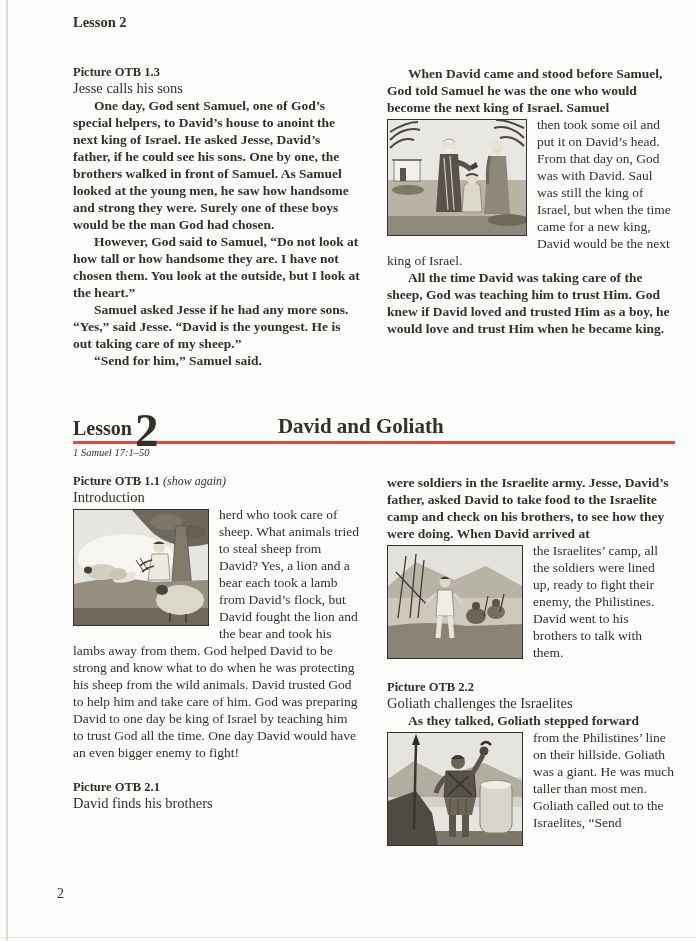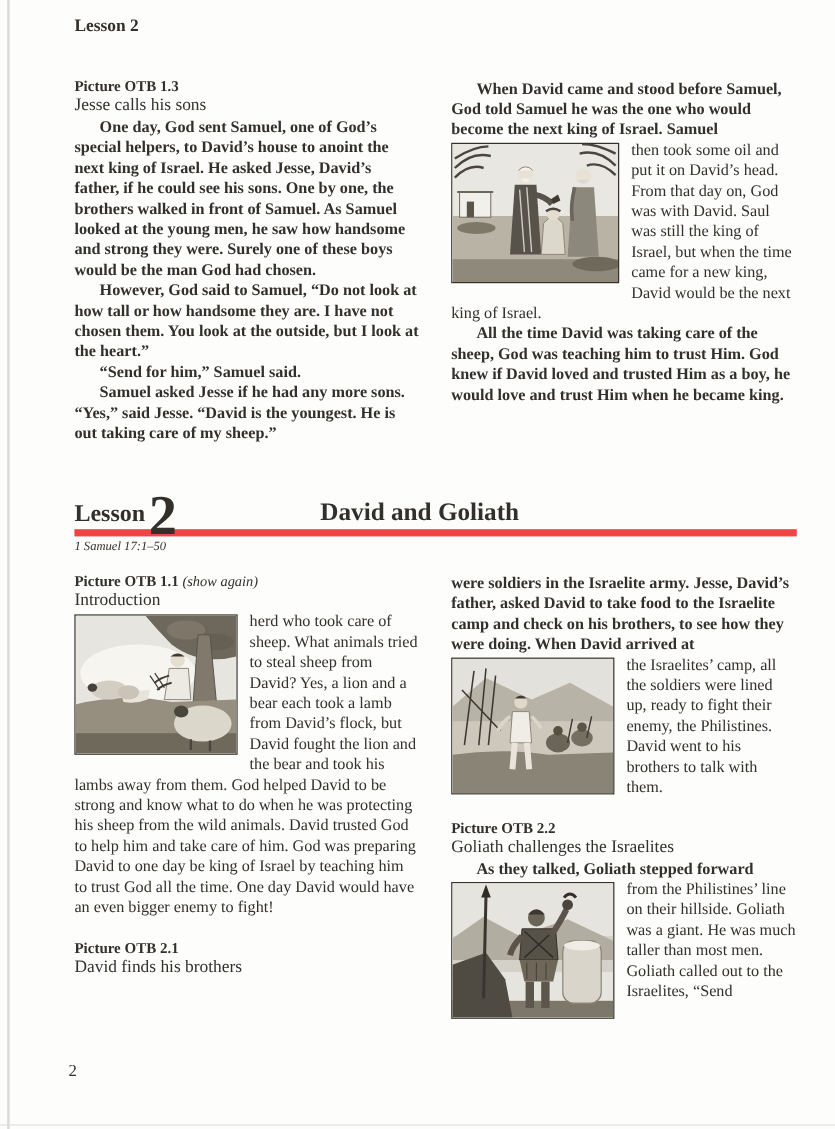--- a/index.html
+++ b/index.html
@@ -8,21 +8,21 @@
     width:696px;height:941px;
     background:#fdfdfb;
     font-family:"Liberation Serif","DejaVu Serif",serif;
     color:#33302c;
     overflow:hidden;
     box-sizing:border-box;
   }
   .scan-edge-left{position:absolute;left:6px;top:0;width:2px;height:941px;background:#dbd9d4;}
   .scan-edge-bottom{position:absolute;left:0;bottom:3px;width:696px;height:1px;background:#e3e1dc;}
 
-  .content{position:absolute;left:62px;top:14px;width:602px;}
+  .content{position:absolute;left:73px;top:14px;width:602px;}
 
   .running-header{font-weight:bold;font-size:14.5px;margin-bottom:34px;}
 
   .two-col{display:flex;gap:26px;}
   .col{width:290px;font-size:13.5px;line-height:17px;text-align:left;}
 
   .pic-label{font-weight:bold;font-size:12.5px;line-height:15px;}
   .pic-label .show-again{font-weight:normal;font-style:italic;font-size:12px;}
   .block-heading{font-weight:normal;font-size:14.5px;line-height:17px;}
   p{margin:0;font-weight:bold;}
@@ -37,21 +37,21 @@
     background:#e9e7e2;
     line-height:0;
   }
   figure.illus svg{display:block;}
 
   
   .lesson-banner{
     position:relative;
     height:46px;
     margin-top:26px;
-    border-bottom:6px solid #ef4444;
+    border-bottom:3px solid #ef4444;
   }
   .lesson-word{position:absolute;left:0;bottom:1px;font-weight:bold;font-size:20px;}
   .lesson-number{position:absolute;left:62px;bottom:-13px;font-weight:bold;font-size:47px;line-height:1;}
   .lesson-title{position:absolute;left:50%;transform:translateX(-58%);bottom:2px;font-weight:bold;font-size:21px;}
   .lesson-ref{text-align:left;font-style:italic;font-size:10.5px;margin-top:3px;margin-bottom:16px;}
 
   .page-number{position:absolute;left:57px;top:886px;font-size:14px;}
 </style>
 </head>
 <body>
@@ -63,22 +63,22 @@
   <div class="content">
 
     <div class="running-header">Lesson 2</div>
 
     <div class="two-col">
       <div class="col">
         <div class="pic-label">Picture OTB 1.3</div>
         <div class="block-heading">Jesse calls his sons</div>
         <p class="indent">One day, God sent Samuel, one of God’s special helpers, to David’s house to anoint the next king of Israel.  He asked Jesse, David’s father, if he could see his sons.  One by one, the brothers walked in front of Samuel.  As Samuel looked at the young men, he saw how handsome and strong they were.  Surely one of these boys would be the man God had chosen.</p>
         <p class="indent">However, God said to Samuel, “Do not look at how tall or how handsome they are.  I have not chosen them.  You look at the outside, but I look at the heart.”</p>
+        <p class="indent">Samuel asked Jesse if he had any more sons.  “Yes,” said Jesse.  “David is the youngest.  He is out taking care of my sheep.”</p>
         <p class="indent">“Send for him,” Samuel said.</p>
-        <p class="indent">Samuel asked Jesse if he had any more sons.  “Yes,” said Jesse.  “David is the youngest.  He is out taking care of my sheep.”</p>
       </div>
 
       <div class="col">
         <p class="indent">When David came and stood before Samuel, God told Samuel he was the one who would become the next king of Israel.  Samuel</p>
         <div class="wrap">
           <figure class="illus">
             <svg width="138" height="115" viewBox="0 0 138 115" xmlns="http://www.w3.org/2000/svg">
               <rect width="138" height="115" fill="#e9e7e2"></rect>
               <rect y="60" width="138" height="55" fill="#b9b3a6"></rect>
               <rect y="96" width="138" height="19" fill="#8f897b"></rect>

